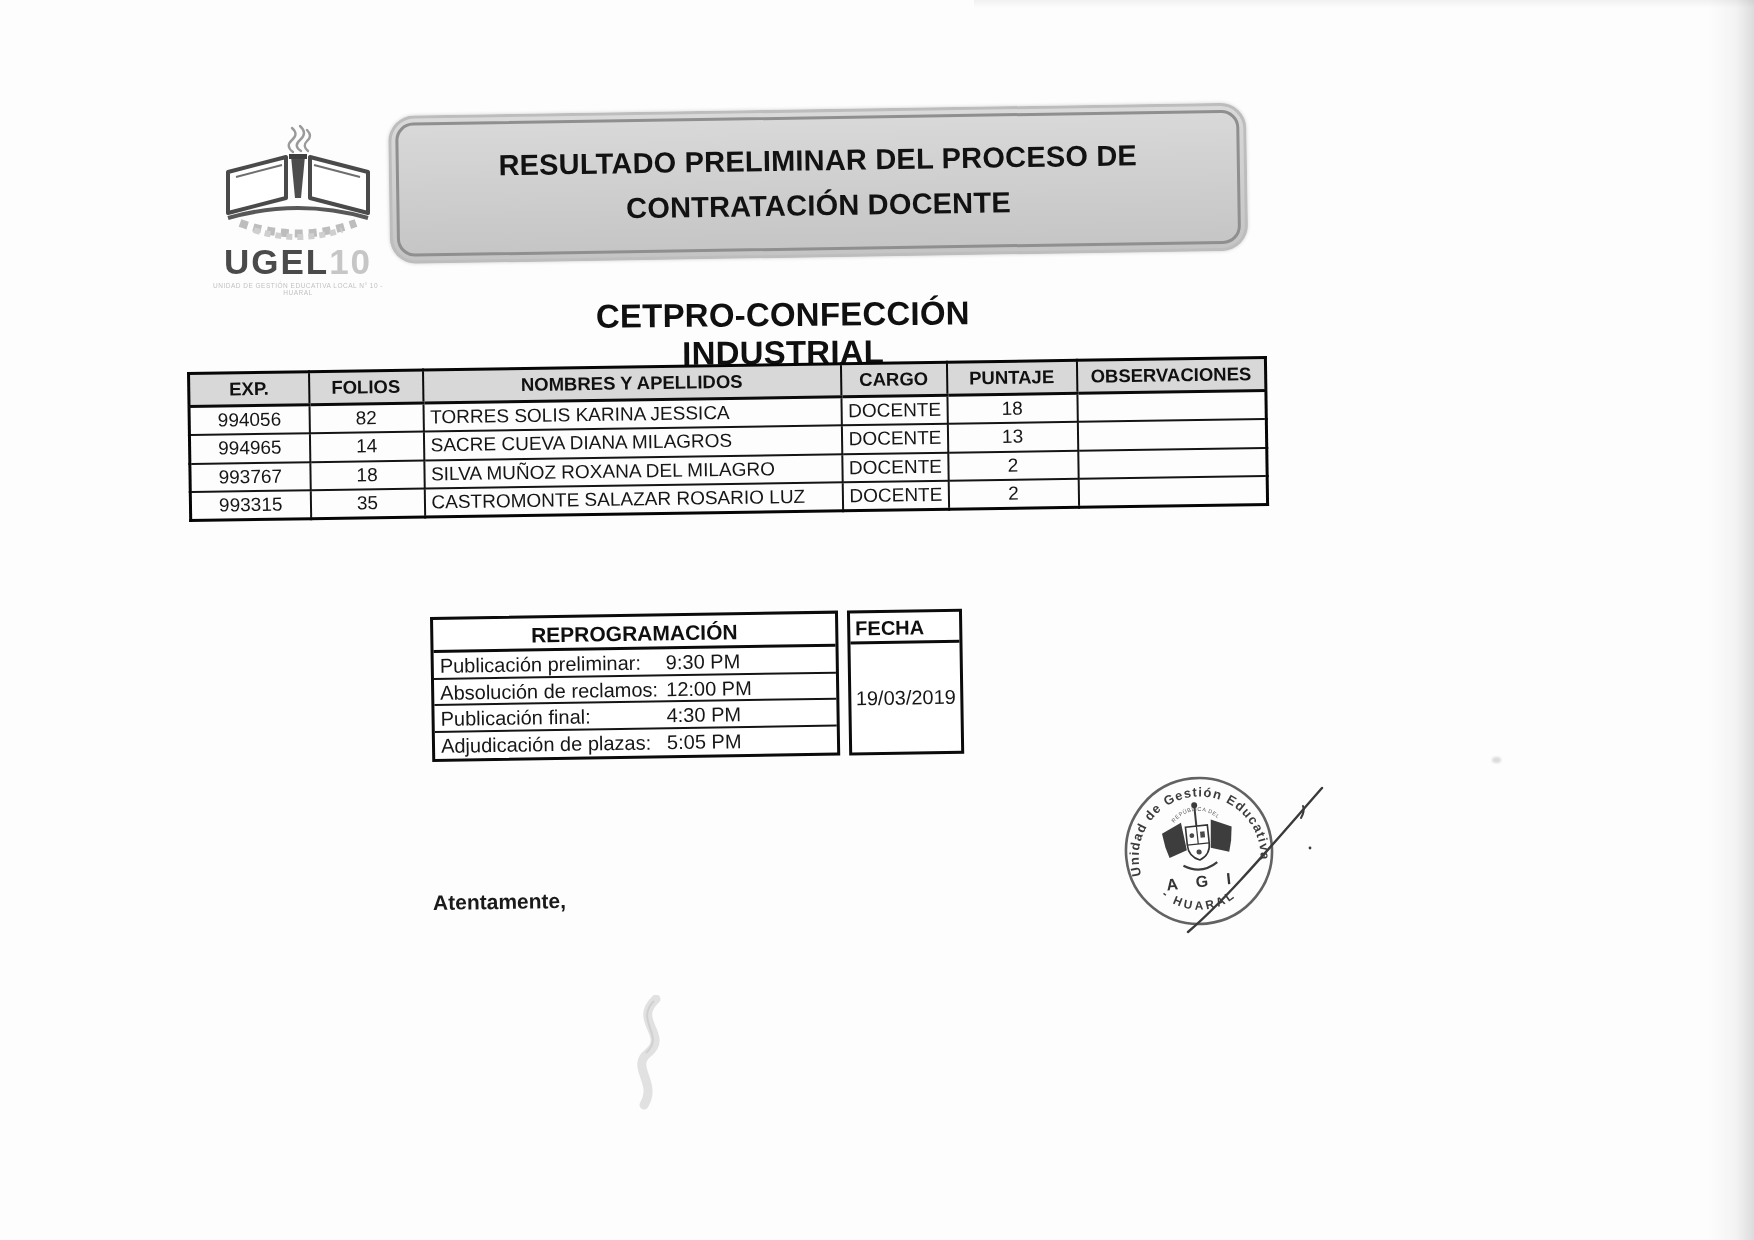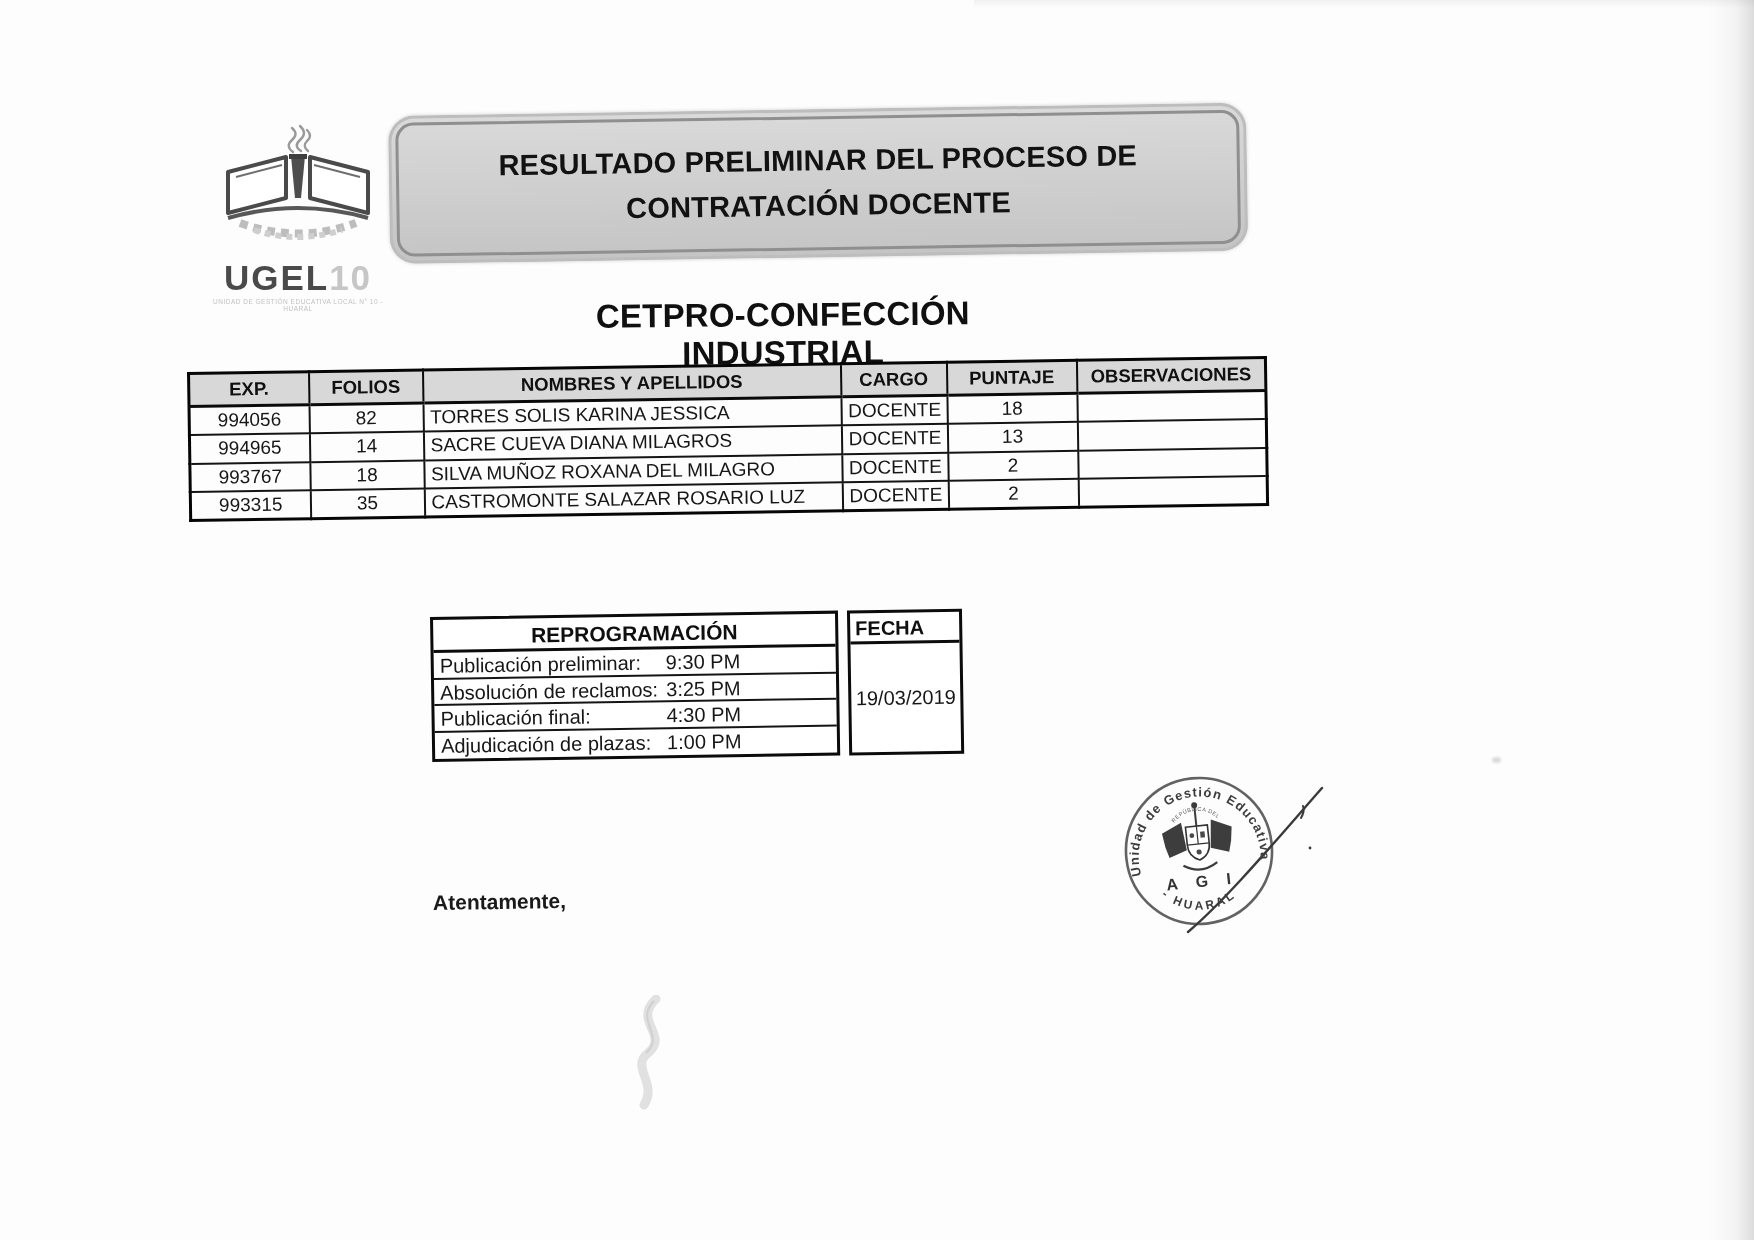--- a/index.html
+++ b/index.html
@@ -5,21 +5,21 @@
   * { margin:0; padding:0; box-sizing:border-box; }
   html,body { background:#ffffff; }
   #page {
     position:relative; width:1754px; height:1240px;
     background:#fdfdfd; overflow:hidden;
     font-family:"Liberation Sans", sans-serif; color:#141414;
   }
 
   
   .logo-block { position:absolute; left:208px; top:122px; width:180px; text-align:center; }
-  .logo-text { font-size:35px; font-weight:bold; letter-spacing:2px; color:#4a4a4a; line-height:1; margin-top:16px;}
+  .logo-text { font-size:35px; font-weight:bold; letter-spacing:2px; color:#4a4a4a; line-height:1; margin-top:0;}
   .logo-text .num { color:#c6c6c6; }
   .logo-caption { font-size:6.5px; color:#c2c2c2; letter-spacing:.5px; margin-top:3px; }
 
   
   .banner {
     position:absolute; left:388px; top:116px; width:858px; height:148px;
     transform:rotate(-0.9deg); transform-origin:left top;
     background:linear-gradient(180deg,#dadada 0%,#cecece 55%,#c4c4c4 100%);
     border-radius:26px;
     box-shadow:0 0 4px rgba(0,0,0,.18), inset 0 0 0 3px #bdbdbd;
@@ -183,29 +183,29 @@
 
   <div class="sched-wrap">
     <div class="sched-main">
       <div class="sched-title">REPROGRAMACIÓN</div>
       <div class="sched-row">
         <span>Publicación preliminar:</span>
         <span class="sched-time">9:30 PM</span>
       </div>
       <div class="sched-row">
         <span>Absolución de reclamos:</span>
-        <span class="sched-time">3:25 PM</span>
+        <span class="sched-time">12:00 PM</span>
       </div>
       <div class="sched-row">
         <span>Publicación final:</span>
         <span class="sched-time">4:30 PM</span>
       </div>
       <div class="sched-row">
         <span>Adjudicación de plazas:</span>
-        <span class="sched-time">1:00 PM</span>
+        <span class="sched-time">5:05 PM</span>
       </div>
     </div>
     <div class="fecha-box">
       <div class="fecha-head">FECHA</div>
       <div class="fecha-val">19/03/2019</div>
     </div>
   </div>
 
   <div class="closing">Atentamente,</div>
 

